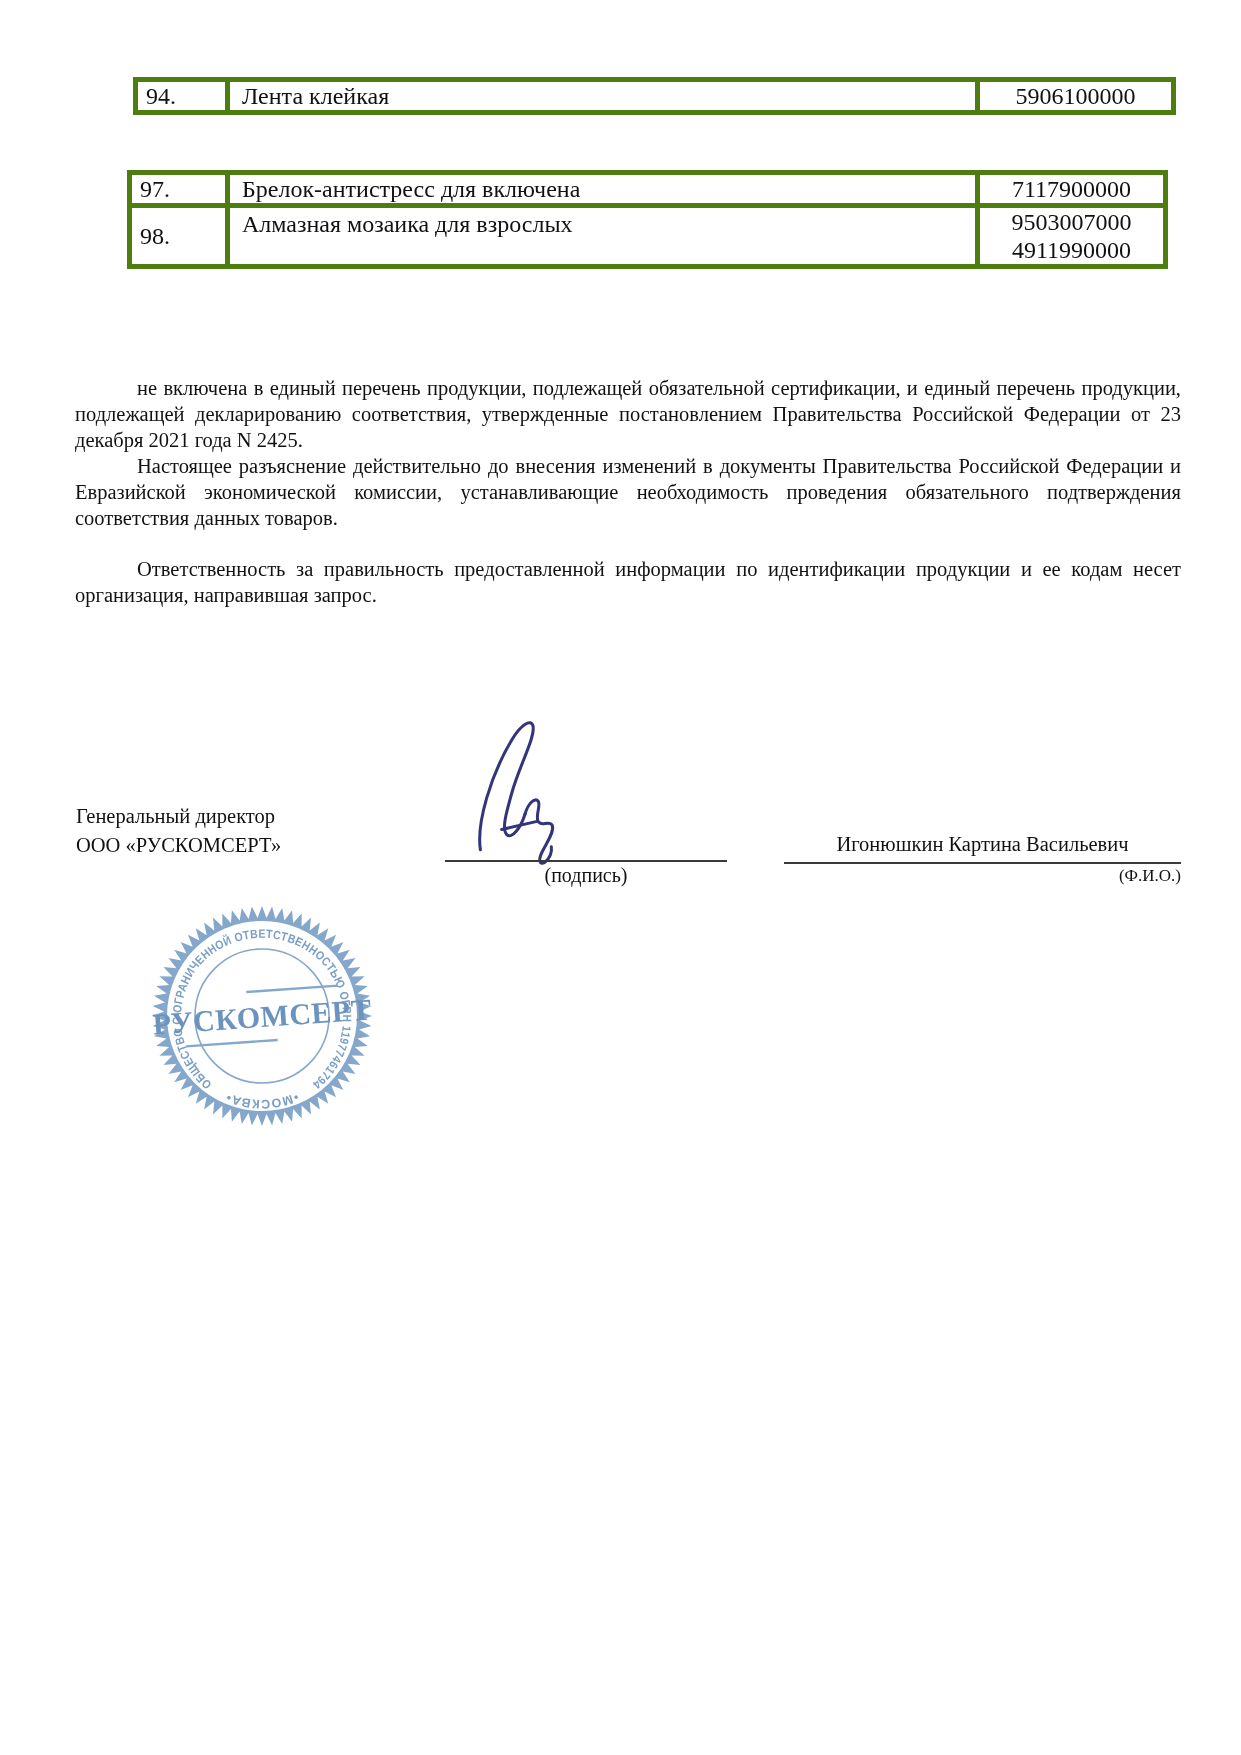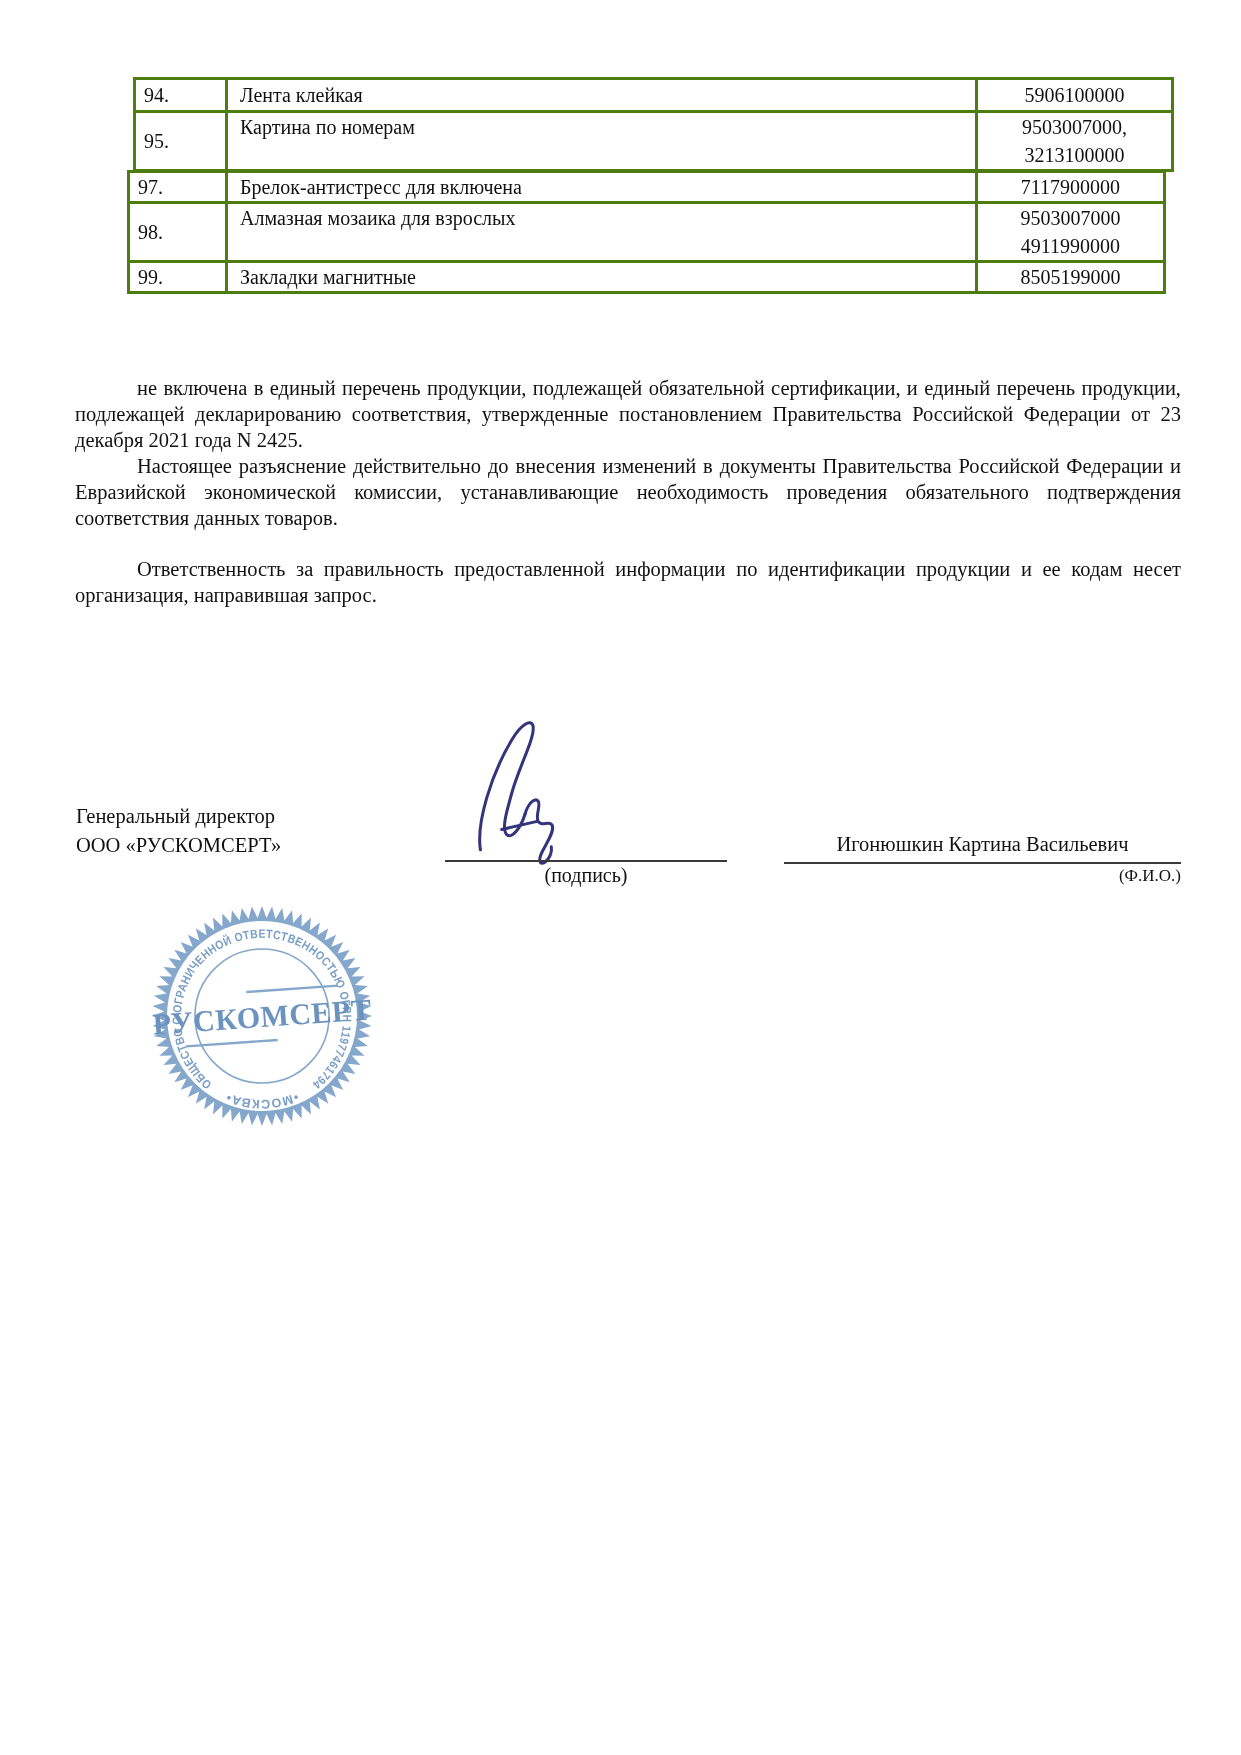--- a/index.html
+++ b/index.html
@@ -2,21 +2,21 @@
 <html style="--stamp: #7ba0c8; --stamp-text: #6e96c2; --stamp-strong: #5f8ab9; --ink: #34347c;"><head>
 <meta charset="utf-8">
 <style>
   html,body{margin:0;padding:0;}
   body{
     width:1241px;height:1755px;position:relative;background:#ffffff;
     font-family:"Liberation Serif", serif;color:#111;overflow:hidden;
   }
   
   table{border-collapse:collapse;table-layout:fixed;}
-  td{border:3px solid #4d7c0f;font-size:20px;overflow:hidden;}
+  td{border:5px solid #4d7c0f;font-size:24px;overflow:hidden;}
   #table1{position:absolute;left:133px;top:77px;width:1038px;}
   #table2{position:absolute;left:127px;top:170px;width:1036px;}
   #table1 col.c-num{width:92px;}  #table2 col.c-num{width:98px;}
   col.c-name{width:750px;}
   #table1 col.c-code{width:196px;} #table2 col.c-code{width:188px;}
   td.num{padding:0 0 0 8px;vertical-align:middle;}
   td.name{padding:0 0 0 12px;vertical-align:middle;}
   td.name.va-top{vertical-align:top;padding-top:3px;}
   td.code{text-align:center;vertical-align:middle;padding:0;}
   td.code .code-line{line-height:28px;}
@@ -55,28 +55,20 @@
       <col class="c-code">
     </colgroup>
   <tbody>
       <tr class="h33">
     <td class="num">94.</td>
     <td class="name">Лента клейкая</td>
     <td class="code">
           <div class="code-line">5906100000</div>
         </td>
   </tr>
-  <tr class="h58">
-    <td class="num">95.</td>
-    <td class="name va-top">Картина по номерам</td>
-    <td class="code">
-      <div class="code-line">9503007000,</div>
-      <div class="code-line">3213100000</div>
-    </td>
-  </tr>
 </tbody>
   </table>
 
 <table id="table2">
   <colgroup>
       <col class="c-num">
       <col class="c-name">
       <col class="c-code">
     </colgroup>
   <tbody>
@@ -87,27 +79,20 @@
           <div class="code-line">7117900000</div>
         </td>
   </tr>
   <tr class="h56">
     <td class="num">98.</td>
     <td class="name va-top">Алмазная мозаика для взрослых</td>
     <td class="code">
       <div class="code-line">9503007000</div>
       <div class="code-line">4911990000</div>
     </td>
-  </tr>
-  <tr class="h28">
-    <td class="num">99.</td>
-    <td class="name">Закладки магнитные</td>
-    <td class="code">
-          <div class="code-line">8505199000</div>
-        </td>
   </tr>
 </tbody>
   </table>
 
 <div id="paragraphs">
   <p>не включена в единый перечень продукции, подлежащей обязательной сертификации, и единый перечень продукции, подлежащей декларированию соответствия, утвержденные постановлением Правительства Российской Федерации от 23 декабря 2021 года N 2425.</p>
   <p>Настоящее разъяснение действительно до внесения изменений в документы Правительства Российской Федерации и Евразийской экономической комиссии, устанавливающие необходимость проведения обязательного подтверждения соответствия данных товаров.</p>
   <p class="gap-before">Ответственность за правильность предоставленной информации по идентификации продукции и ее кодам несет организация, направившая запрос.</p>
 </div>
 

